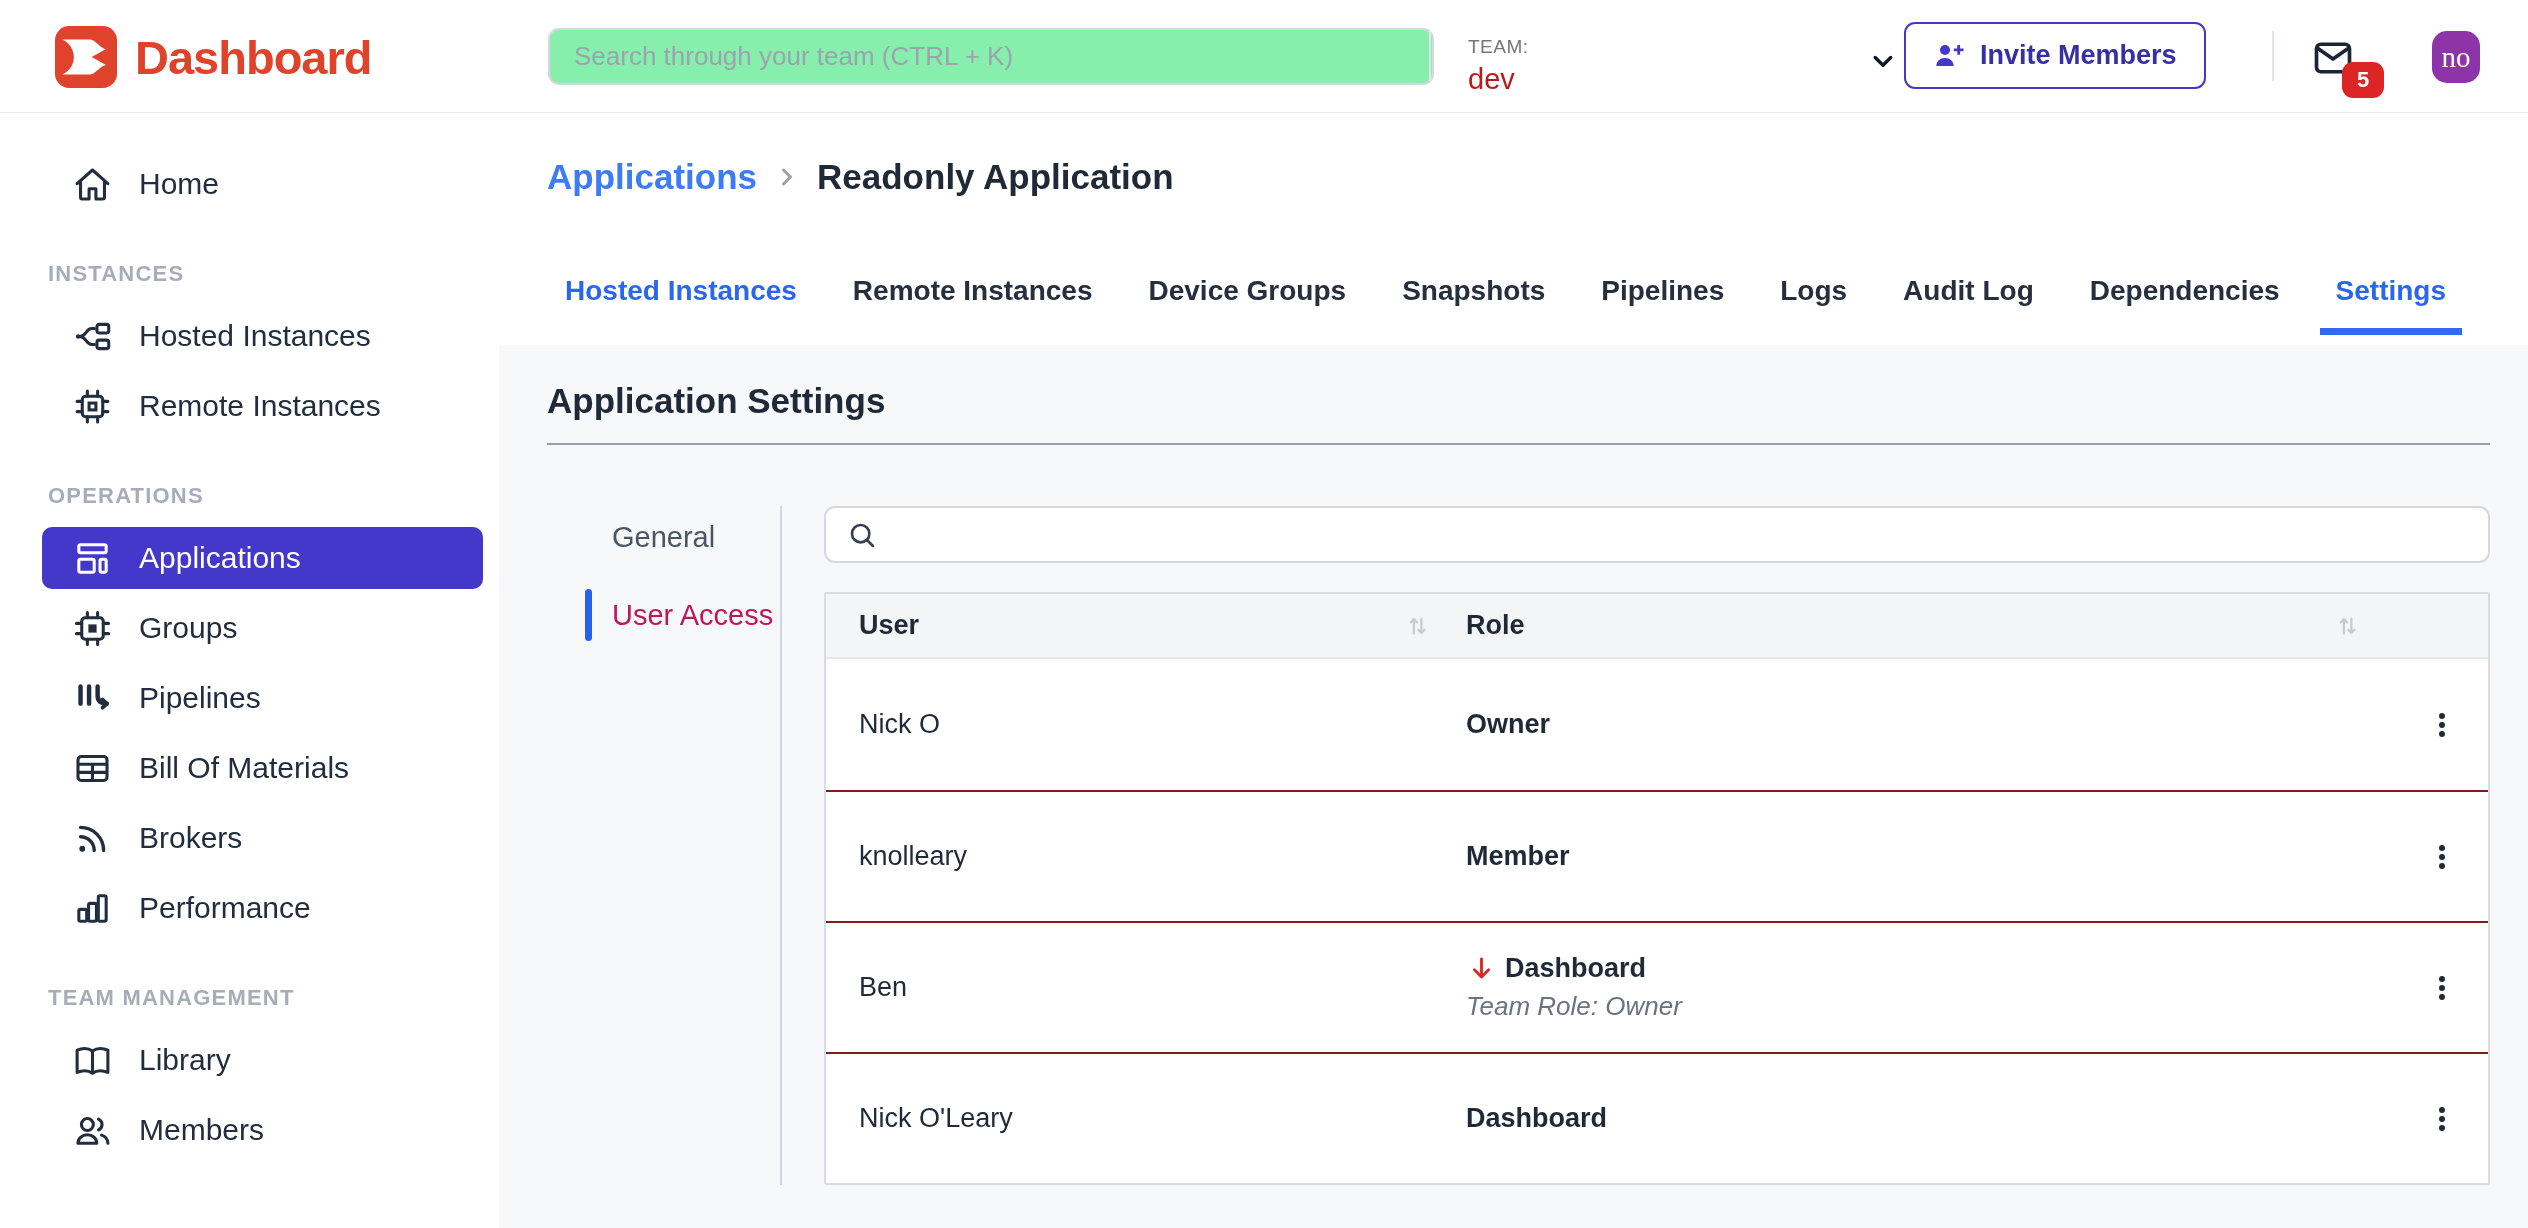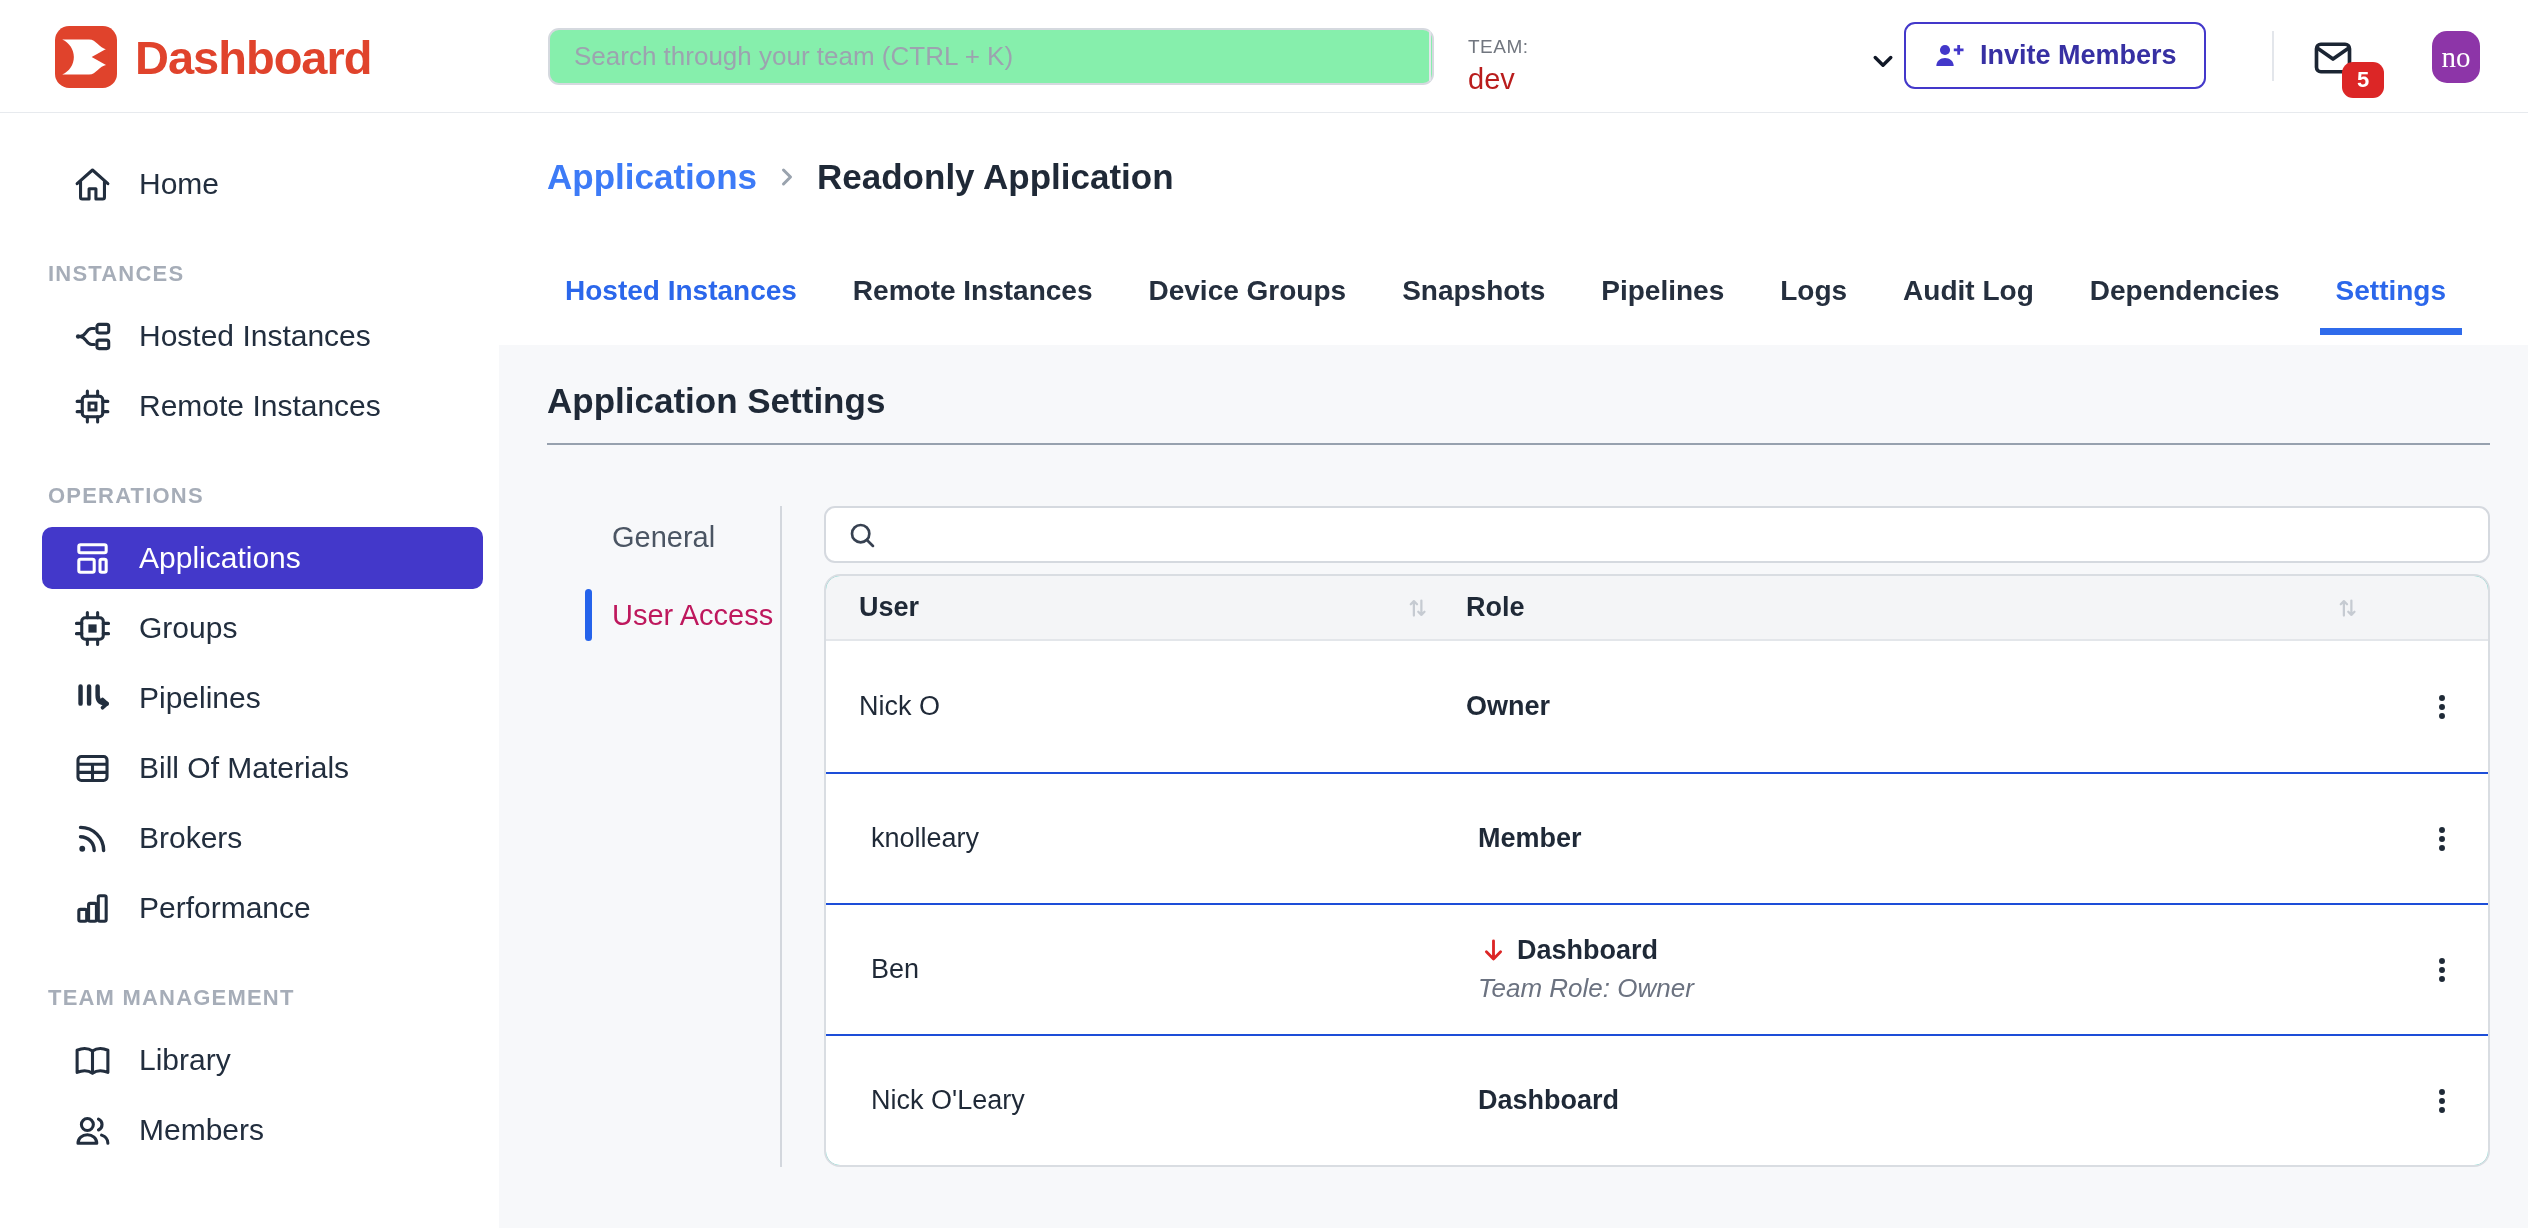--- a/index.html
+++ b/index.html
@@ -122,37 +122,37 @@
     height:57px; background:#fff; border:2px solid #D5D9DF; border-radius:11px;
     display:flex; align-items:center; padding:0 20px; gap:14px;
   }
   .panel-search .icon { width:32px; height:32px; color:#374151; flex:none; }
   .panel-search input {
     border:none; outline:none; flex:1; font-size:26px; background:transparent;
     font-family:"Liberation Sans",sans-serif;
   }
 
   .table {
-    margin-top:11px; background:#14b8a6; border:2px solid #D9DDE2; border-radius:16px;
+    margin-top:29px; background:#14b8a6; border:2px solid #D9DDE2; border-radius:2px;
     overflow:hidden;
   }
   .t-head {
     height:65px; background:#F4F5F7; border-bottom:2px solid #E3E6EA;
     display:grid; grid-template-columns:640px 1fr 92px; align-items:center;
     font-size:27px; font-weight:700; color:#1F2937;
   }
   .t-cell-user { padding-left:33px; display:flex; align-items:center; justify-content:space-between; padding-right:34px; }
   .t-cell-role { display:flex; align-items:center; justify-content:space-between; padding-right:34px; }
   .sort-icon { width:30px; height:30px; color:#C6CBD2; cursor:pointer; }
 
   .t-row {
     height:131px; display:grid; grid-template-columns:640px 1fr 92px; align-items:center;
     font-size:27px; color:#1F2937; background:#fff;
   }
-  .t-row + .t-row { border-top:2px solid #1d4ed8;padding-left:12px; }
+  .t-row + .t-row { border-top:2px solid #7f1d1d; }
   .cell-user { padding-left:33px; }
   .cell-role { font-weight:700; }
   .role-line { display:flex; align-items:center; gap:8px; font-weight:700; }
   .role-line .icon { width:31px; height:31px; flex:none; }
   .role-note { font-style:italic; font-weight:400; color:#6B7280; font-size:26px; margin-top:7px; }
   .kebab-btn {
     width:92px; height:100%; display:flex; align-items:center; justify-content:center;
     background:none; border:none; cursor:pointer; color:#1F2A37;
   }
   .kebab-btn .icon { width:34px; height:34px; }

